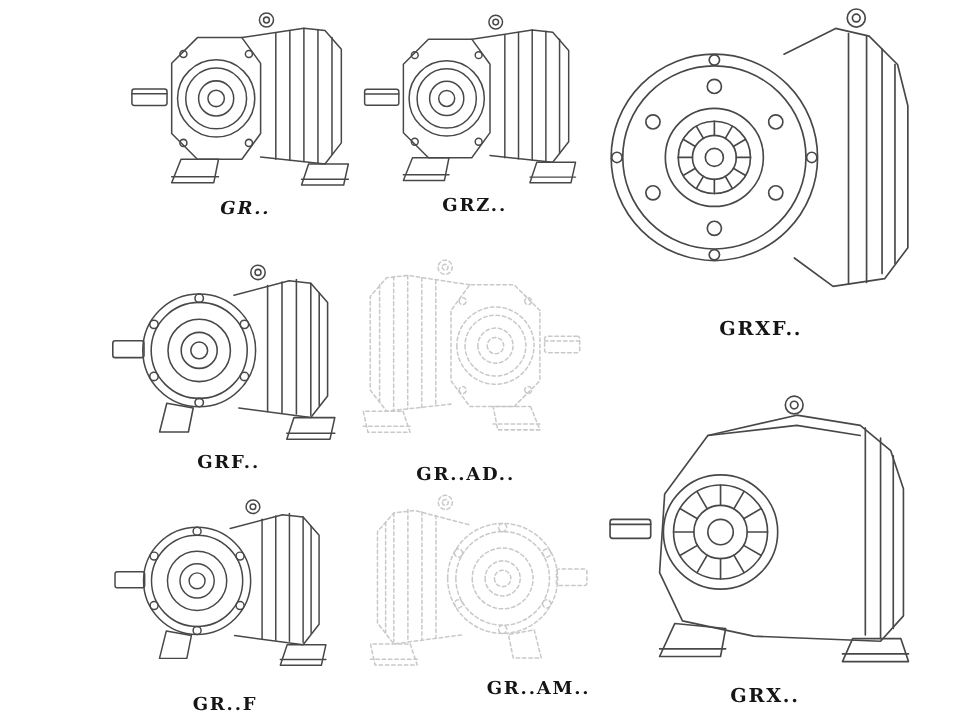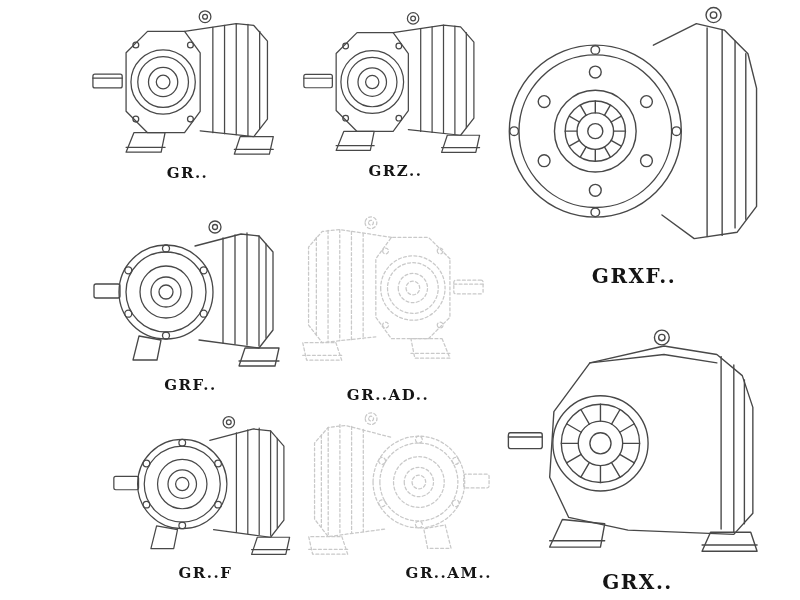--- a/index.html
+++ b/index.html
@@ -8,21 +8,21 @@
     background:#ffffff;
     font-family:"DejaVu Serif","Liberation Serif",serif;
   }
   .fig{position:absolute;display:flex;flex-direction:column;align-items:center;}
   .fig svg{color:#484848;display:block;}
   .fig.ghost svg{color:#c9c9c9;stroke-dasharray:3 2.4;}
   .lbl{
     font-weight:bold;color:#151515;font-size:15px;
     letter-spacing:1.5px;margin-top:2px;white-space:nowrap;
   }
-  .lbl.big{font-size:20px;margin-top:6px;}
+  .lbl.big{font-size:16px;margin-top:6px;}
   #defs-holder{position:absolute;width:0;height:0;overflow:hidden;}
 </style>
 </head>
 <body>
 
 <svg id="defs-holder" aria-hidden="true">
   <defs>
 
     <symbol id="gb-side" viewBox="0 0 200 162">
       <g fill="none" stroke="currentColor" stroke-width="1.3" stroke-linejoin="round" stroke-linecap="round">
@@ -149,21 +149,21 @@
           <circle cx="148" cy="26" r="3"></circle>
         <polygon points="54,198 42,224 90,224 94,202"></polygon>
         <line x1="42" y1="218" x2="94" y2="218"></line>
         <polygon points="194,210 186,228 238,228 232,210"></polygon>
         <line x1="186" y1="222" x2="238" y2="222"></line>
       </g>
     </symbol>
   </defs>
 </svg>
 
-<div class="fig" style="left:85px;top:4px;width:205px;">
+<div class="fig" style="left:102px;top:4px;width:205px;font-style:italic;">
   <svg width="195" height="158" viewBox="0 0 200 162">
       <use href="#gb-side"></use>
     </svg>
   <div class="lbl">GR..</div>
 </div>
 
 <div class="fig" style="left:298px;top:6px;width:195px;">
   <svg width="190" height="154" viewBox="0 0 200 162">
       <use href="#gb-side"></use>
     </svg>
@@ -191,21 +191,21 @@
   <div class="lbl">GR..AD..</div>
 </div>
 
 <div class="fig" style="left:495px;top:310px;width:285px;">
   <svg width="265" height="254" viewBox="0 0 250 240">
       <use href="#gb-big"></use>
     </svg>
   <div class="lbl big">GRX..</div>
 </div>
 
-<div class="fig" style="left:108px;top:408px;width:195px;">
+<div class="fig" style="left:90px;top:408px;width:195px;gap:14px;">
   <svg width="190" height="154" viewBox="0 0 200 162">
       <use href="#gb-flange"></use>
     </svg>
   <div class="lbl">GR..F</div>
 </div>
 
 <div class="fig ghost" style="left:292px;top:404px;width:200px;align-items:flex-end;">
   <svg width="195" height="158" viewBox="0 0 200 162">
       <use href="#gb-flange" transform="translate(200,0) scale(-1 1)"></use>
     </svg>

